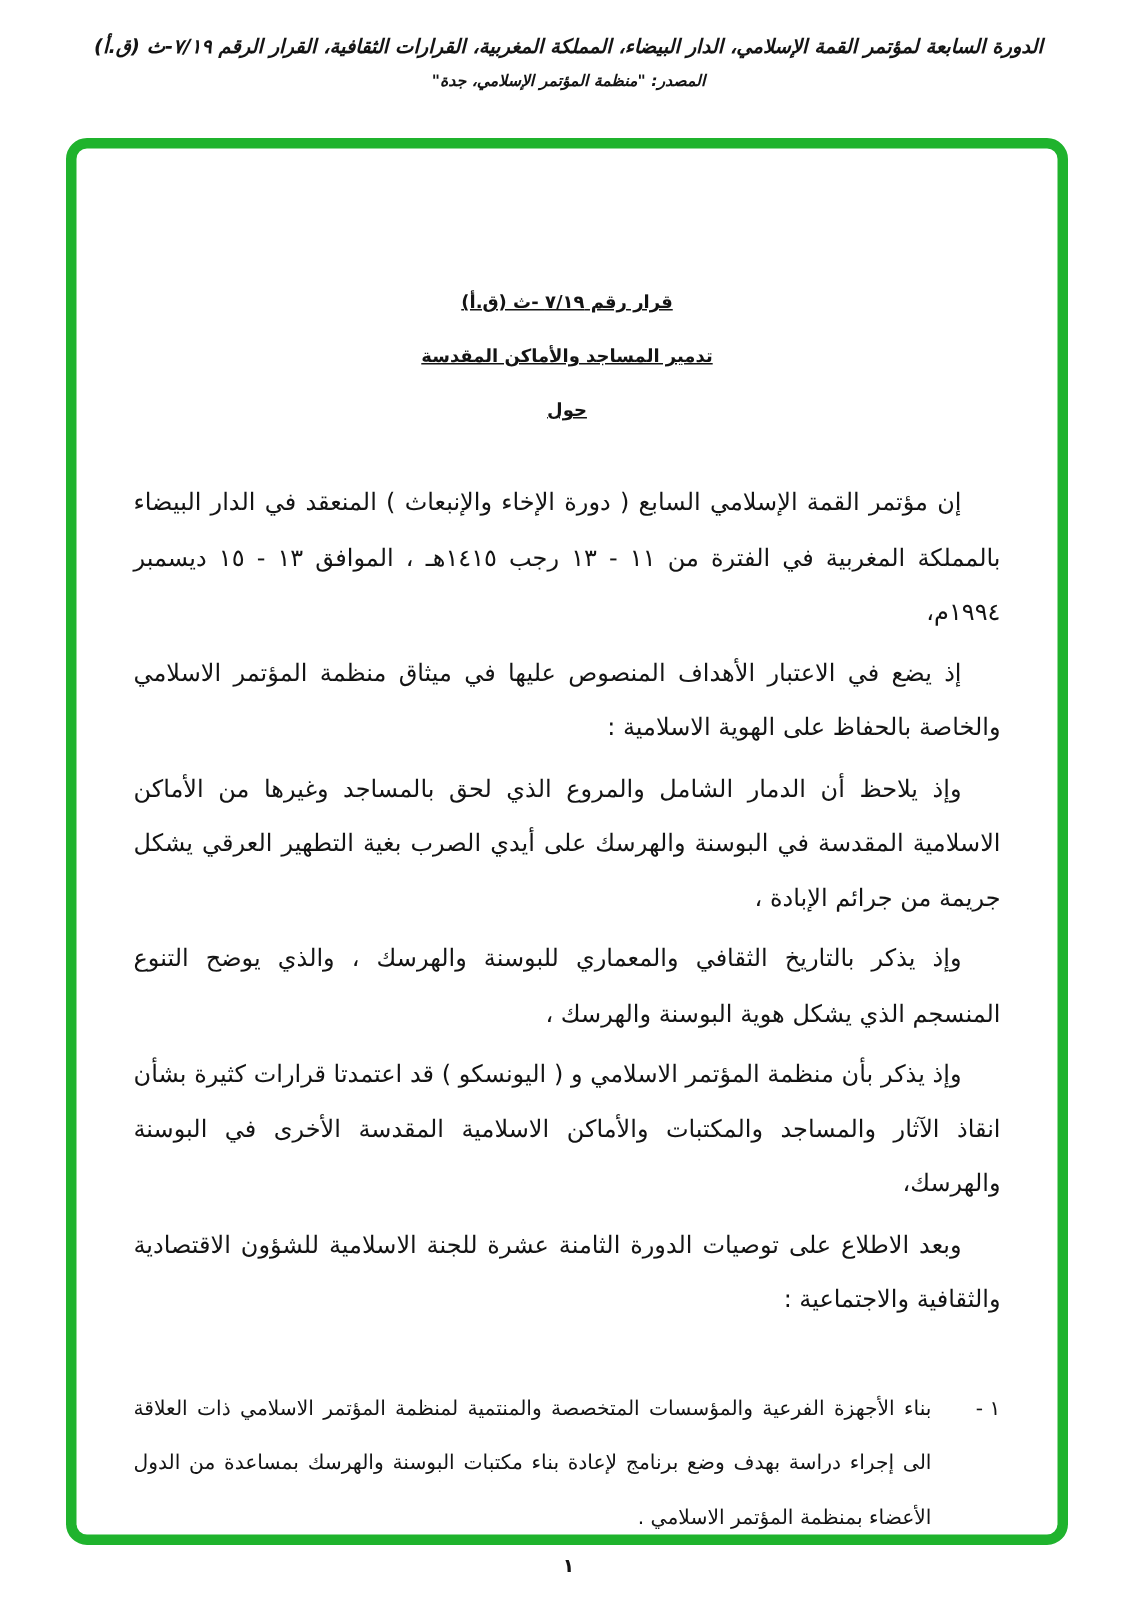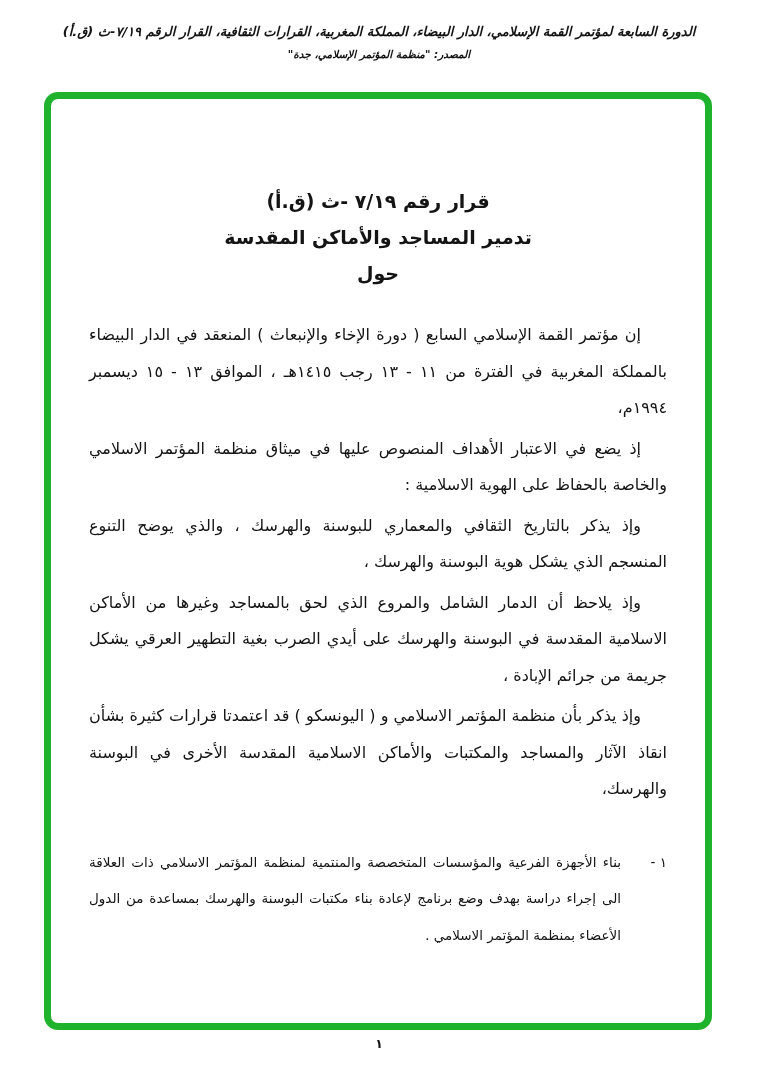--- a/index.html
+++ b/index.html
@@ -49,22 +49,23 @@
   .content {
     direction: rtl;
     padding: 0 38px;
   }
   .title-block {
     margin-top: 84px;
     text-align: center;
     font-weight: bold;
   }
   .title-line {
-    font-size: 19px;
+    font-size: 12px;
     line-height: 36px;
+    text-decoration: underline;
   }
   .body-block {
     margin-top: 26px;
   }
   .para {
     font-size: 16px;
     line-height: 36.5px;
     text-align: justify;
     text-indent: 26px;
     margin-bottom: 4px;
@@ -107,23 +108,24 @@
 
     <div class="title-block">
       <div class="title-line">قرار رقم ٧/١٩ -ث (ق.أ)</div>
       <div class="title-line">تدمير المساجد والأماكن المقدسة</div>
       <div class="title-line">حول</div>
     </div>
 
     <div class="body-block">
       <p class="para"><strong></strong> <span>إن مؤتمر القمة الإسلامي السابع ( دورة الإخاء والإنبعاث ) المنعقد في الدار البيضاء بالمملكة المغربية في الفترة من ١١ - ١٣ رجب ١٤١٥هـ ، الموافق ١٣ - ١٥ ديسمبر ١٩٩٤م،</span></p>
       <p class="para"><strong>إذ يضع في الاعتبار</strong> <span>الأهداف المنصوص عليها في ميثاق منظمة المؤتمر الاسلامي والخاصة بالحفاظ على الهوية الاسلامية :</span></p>
+      <p class="para"><strong>وإذ يلاحظ</strong> <span>أن الدمار الشامل والمروع الذي لحق بالمساجد وغيرها من الأماكن الاسلامية المقدسة في البوسنة والهرسك على أيدي الصرب بغية التطهير العرقي يشكل جريمة من جرائم الإبادة ،</span></p>
       <p class="para"><strong>وإذ يذكر</strong> <span>بالتاريخ الثقافي والمعماري للبوسنة والهرسك ، والذي يوضح التنوع المنسجم الذي يشكل هوية البوسنة والهرسك ،</span></p>
-      <p class="para"><strong>وإذ يلاحظ</strong> <span>أن الدمار الشامل والمروع الذي لحق بالمساجد وغيرها من الأماكن الاسلامية المقدسة في البوسنة والهرسك على أيدي الصرب بغية التطهير العرقي يشكل جريمة من جرائم الإبادة ،</span></p>
       <p class="para"><strong>وإذ يذكر</strong> <span>بأن منظمة المؤتمر الاسلامي و ( اليونسكو ) قد اعتمدتا قرارات كثيرة بشأن انقاذ الآثار والمساجد والمكتبات والأماكن الاسلامية المقدسة الأخرى في البوسنة والهرسك،</span></p>
+      <p class="para"><strong>وبعد الاطلاع</strong> <span>على توصيات الدورة الثامنة عشرة للجنة الاسلامية للشؤون الاقتصادية والثقافية والاجتماعية :</span></p>
     </div>
 
     <div class="items-block">
       <div class="item">
         <span class="item-number">١ -</span>
         <span class="item-text"><strong>بناء</strong> <span>الأجهزة الفرعية والمؤسسات المتخصصة والمنتمية لمنظمة المؤتمر الاسلامي ذات العلاقة الى إجراء دراسة بهدف وضع برنامج لإعادة بناء مكتبات البوسنة والهرسك بمساعدة من الدول الأعضاء بمنظمة المؤتمر الاسلامي .</span></span>
       </div>
     </div>
 
   </div>

